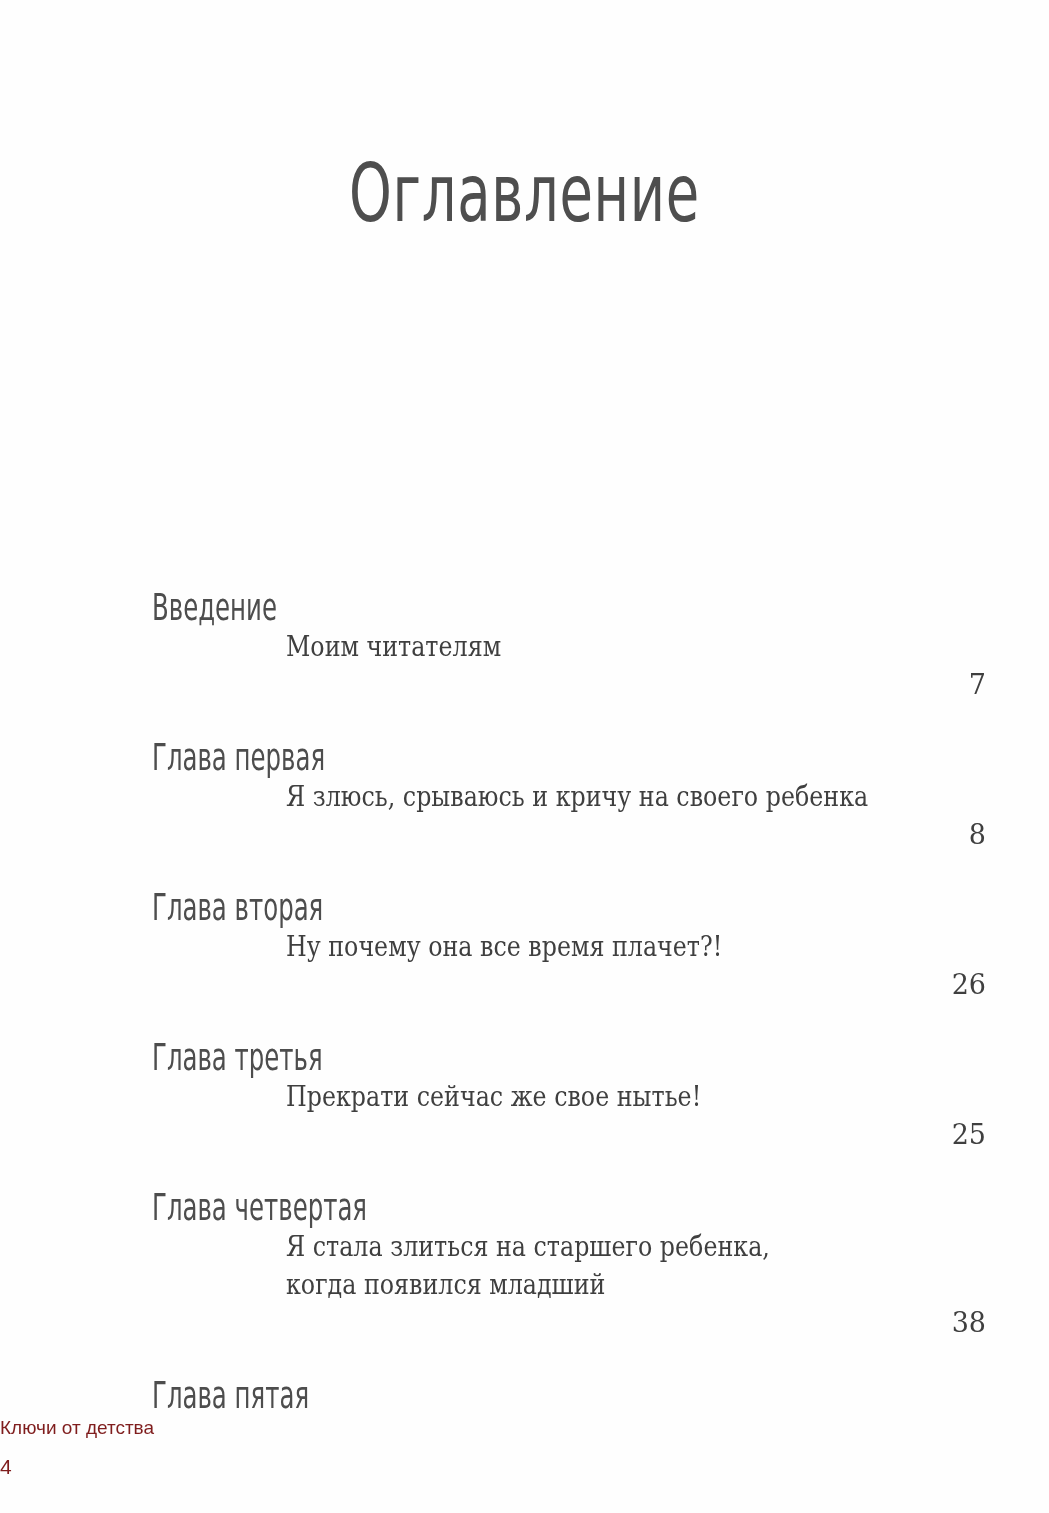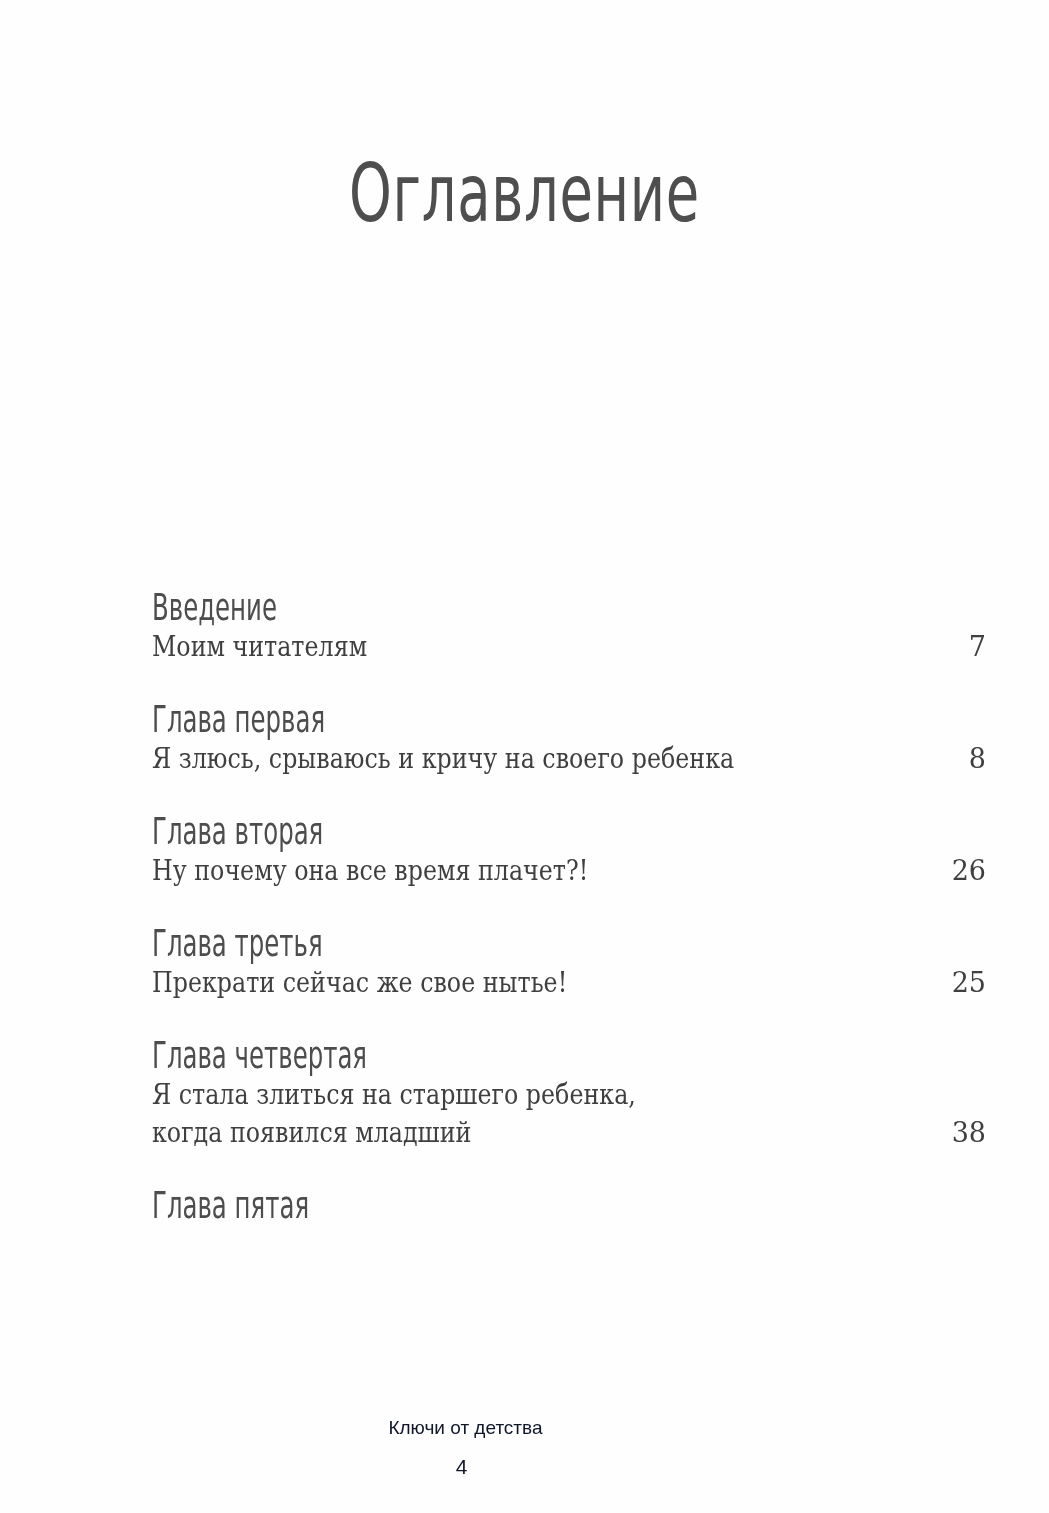--- a/index.html
+++ b/index.html
@@ -54,20 +54,21 @@
     }
     .entry-row {
       position: relative;
       display: flex;
       justify-content: space-between;
       align-items: flex-end;
       font-family: "DejaVu Serif", serif;
       font-size: 27px;
       color: #3f3f3f;
       line-height: 38px;
+      flex-direction: column;
     }
     .entry-title {
       display: block;
       white-space: pre-line;
       max-width: 700px;
       transform: scaleX(0.88);
       transform-origin: left center;
     }
     .entry-title-wrap {
       width: 700px;
@@ -77,23 +78,23 @@
       font-size: 27px;
       color: #3f3f3f;
       text-align: right;
       min-width: 60px;
     }
     .footer {
       position: absolute;
       left: 0;
       width: 931px;
       top: 1416px;
-      text-align: center;
+      text-align: left;
       font-family: "Liberation Sans", sans-serif;
-      color: #0f172a;
+      color: #7f1d1d;
     }
     .footer-title {
       font-size: 19px;
       line-height: 24px;
     }
     .footer-page {
       font-size: 21px;
       line-height: 26px;
       margin-top: 14px;
       padding-right: 8px;

